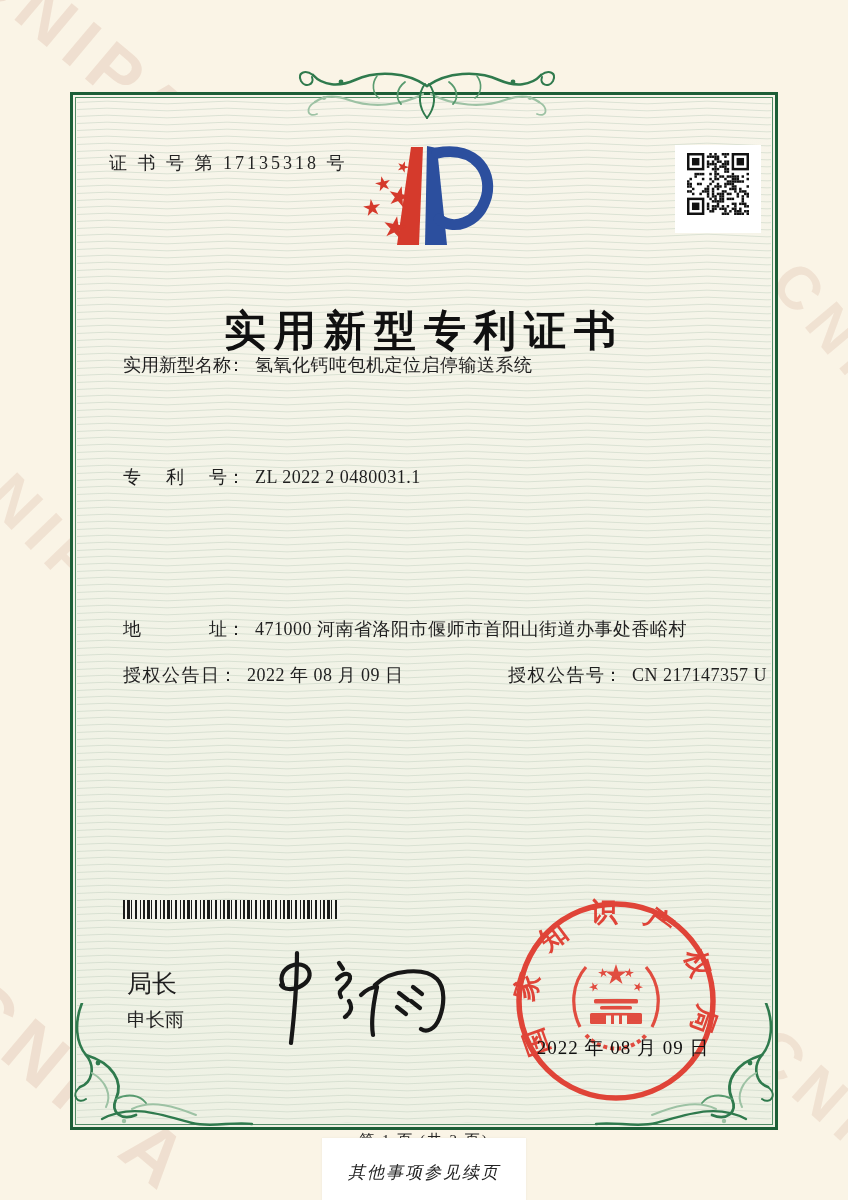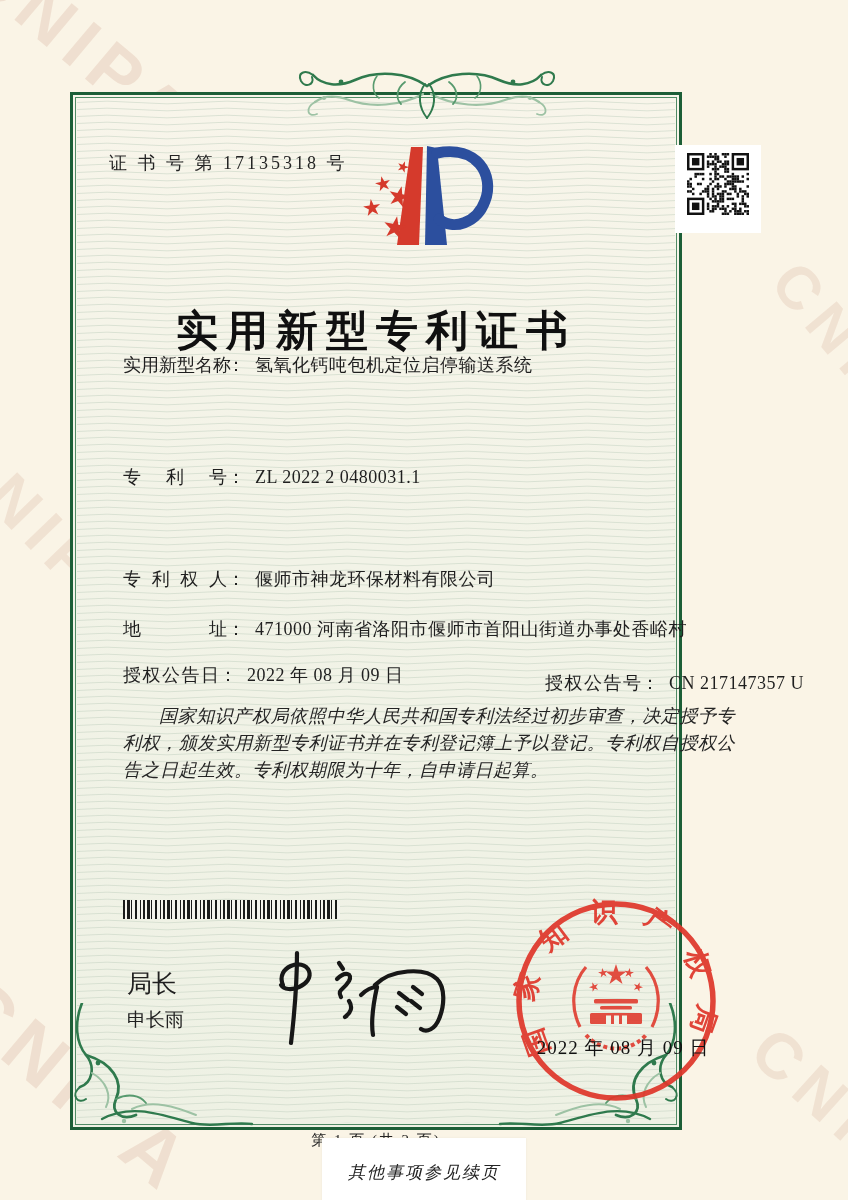--- a/index.html
+++ b/index.html
@@ -20,21 +20,21 @@
   .wm1{font-size:72px;left:-52px;top:8px;transform:rotate(40deg);opacity:.34;}
   .wm2{font-size:60px;left:742px;top:330px;transform:rotate(50deg);opacity:.30;}
   .wm3{font-size:56px;left:468px;top:362px;transform:rotate(44deg);opacity:.26;}
   .wm4{font-size:56px;left:150px;top:700px;transform:rotate(44deg);opacity:.24;}
   .wm5{font-size:64px;left:-78px;top:500px;transform:rotate(46deg);opacity:.30;}
   .wm6{font-size:78px;left:-70px;top:1046px;transform:rotate(40deg);opacity:.34;}
   .wm7{font-size:64px;left:730px;top:1090px;transform:rotate(42deg);opacity:.30;}
 
   
   .frame{
-    position:absolute;left:70px;top:92px;width:612px;height:1038px;
+    position:absolute;left:70px;top:92px;width:708px;height:1038px;
     border:3px solid #1c5e37;box-sizing:border-box;
     background:linear-gradient(#f8f5ea,#f2f3e7 45%,#eef1e4);
     z-index:2;
   }
   .frame-inner{position:absolute;inset:2px;border:1px solid #4f8b65;pointer-events:none;}
   .waves{position:absolute;inset:4px;width:calc(100% - 8px);height:calc(100% - 8px);opacity:.6;}
 
   .ornament-top{position:absolute;left:214px;top:-35px;width:280px;height:68px;z-index:3;}
   .ornament-corner{position:absolute;width:190px;height:126px;bottom:-2px;z-index:3;}
   .oc-left{left:-1px;}
@@ -50,21 +50,21 @@
   .title{
     position:absolute;left:0;top:160px;width:100%;text-align:center;
     font-size:42px;font-weight:600;letter-spacing:8px;color:#101010;margin-top:48px;
   }
 
   
   .frow{position:absolute;left:50px;font-size:18px;white-space:nowrap;}
   .flabel{display:inline-block;width:104px;text-align:justify;text-align-last:justify;vertical-align:bottom;}
   .fcolon{display:inline-block;margin-right:10px;}
   .fvalue{letter-spacing:.5px;}
-  .grant2{position:absolute;left:385px;top:8px;white-space:nowrap;margin-left:37px;}
+  .grant2{position:absolute;left:385px;top:0;white-space:nowrap;}
   .glabel{display:inline-block;width:96px;text-align:justify;text-align-last:justify;vertical-align:bottom;}
 
   
   .paras{position:absolute;left:50px;top:608px;width:612px;font-style:italic;
          font-size:18px;line-height:27px;letter-spacing:.5px;color:#242424;text-align:justify;}
   .paras p{margin:0;text-indent:2em;}
 
   
   .barcode{position:absolute;left:50px;top:805px;width:217px;height:19px;
     background:repeating-linear-gradient(90deg,
@@ -391,36 +391,32 @@
       </div>
 
       <div class="title">实用新型专利证书</div>
 
       <div class="frow" style="top:258px">
         <span class="flabel">实用新型名称</span><span class="fcolon">：</span><span class="fvalue">氢氧化钙吨包机定位启停输送系统</span>
       </div>
       <div class="frow" style="top:370px">
         <span class="flabel">专利号</span><span class="fcolon">：</span><span class="fvalue">ZL 2022 2 0480031.1</span>
       </div>
-      <div class="frow" style="top:472px">
-        <span class="flabel">专利权人</span><span class="fcolon">：</span><span class="fvalue">偃师市神龙环保材料有限公司</span>
-      </div>
       <div class="frow" style="top:522px">
         <span class="flabel">地址</span><span class="fcolon">：</span><span class="fvalue">471000  河南省洛阳市偃师市首阳山街道办事处香峪村</span>
       </div>
 
       <div class="frow" style="top:568px">
         <span class="glabel">授权公告日</span><span class="fcolon">：</span><span class="fvalue">2022 年 08 月 09 日</span>
         <span class="grant2">
           <span class="glabel">授权公告号</span><span class="fcolon">：</span><span class="fvalue">CN 217147357 U</span>
         </span>
       </div>
 
       <div class="paras">
-        <p>国家知识产权局依照中华人民共和国专利法经过初步审查，决定授予专利权，颁发实用新型专利证书并在专利登记簿上予以登记。专利权自授权公告之日起生效。专利权期限为十年，自申请日起算。</p>
       </div>
 
       <div class="barcode"></div>
 
       <div class="signer-title">局长</div>
       <div class="signer-name">申长雨</div>
       <svg class="signature" viewBox="0 0 210 105" xmlns="http://www.w3.org/2000/svg">
         <g fill="none" stroke="#171717" stroke-width="4.2" stroke-linecap="round">
           <path d="M30,40 C22,22 50,12 56,26 C61,40 34,50 28,40"></path>
           <path d="M44,8 C44,30 42,64 38,98"></path>

